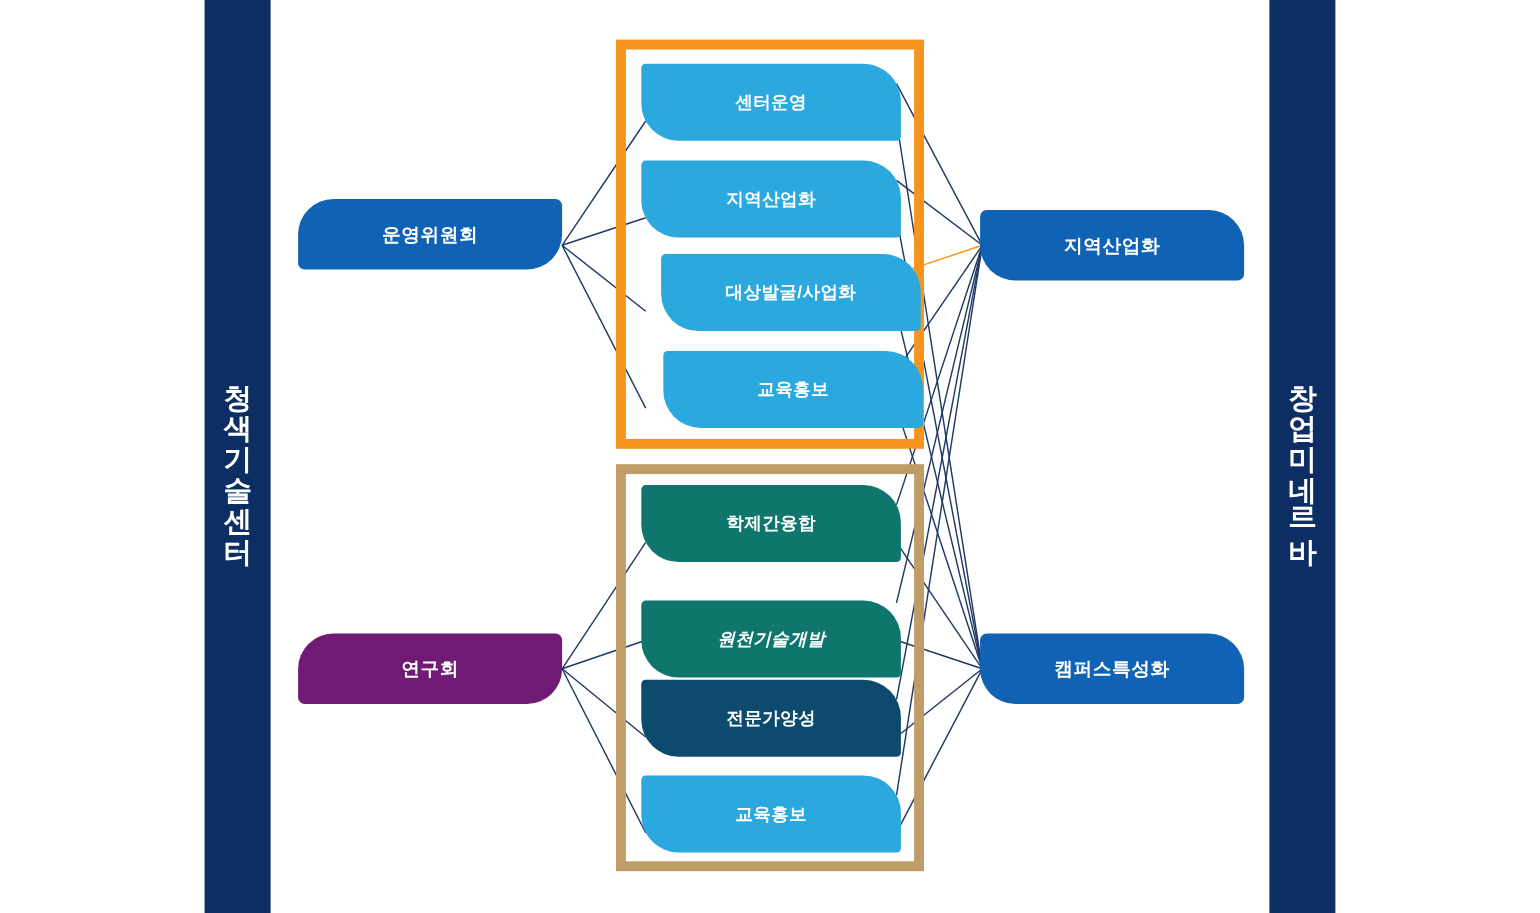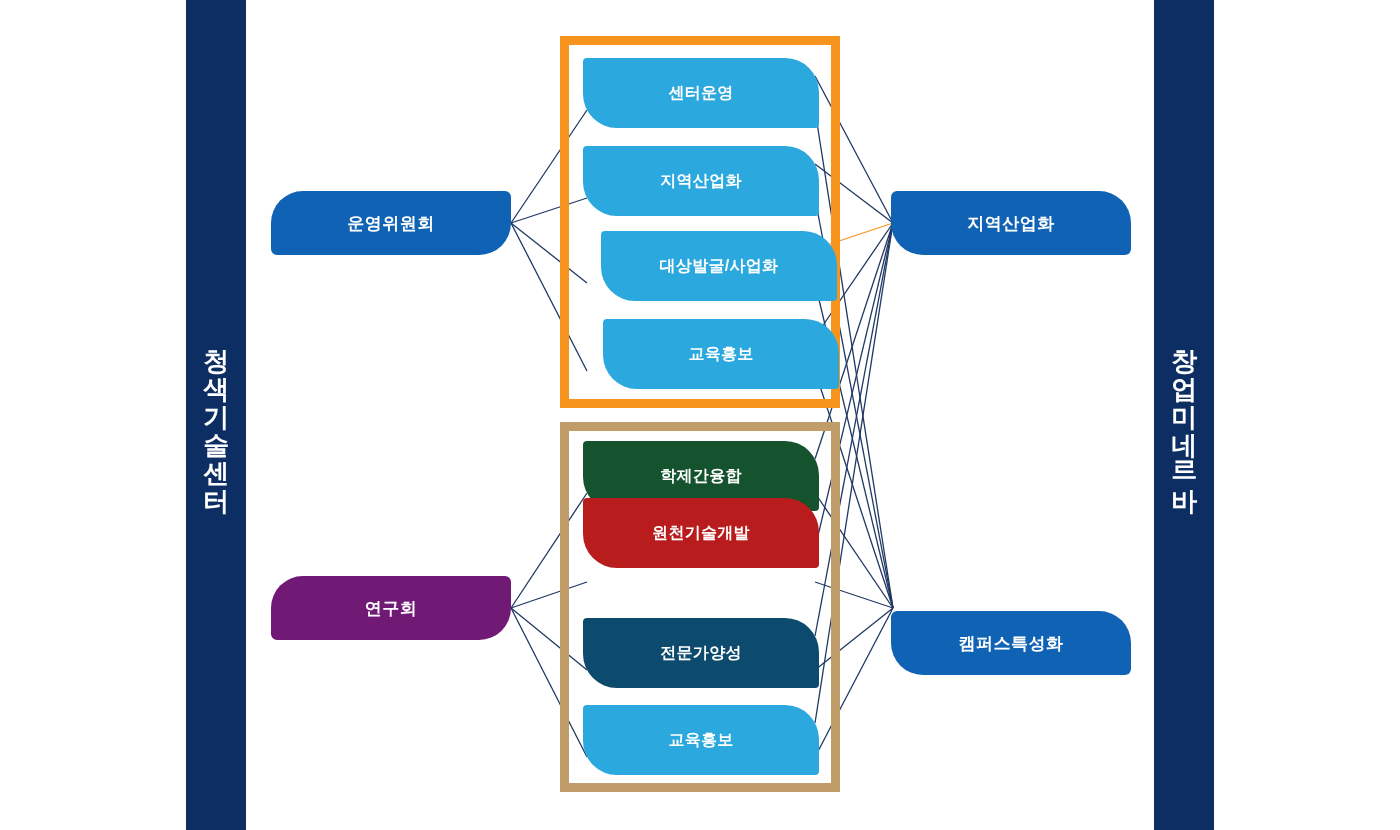--- a/index.html
+++ b/index.html
@@ -119,39 +119,39 @@
       </div>
       <div class="node node-item" style="left: 583px; top: 146px; background: rgb(43, 168, 222);">
         <span>지역산업화</span>
       </div>
       <div class="node node-item" style="left: 583px; top: 231px; background: rgb(43, 168, 222); margin-left: 18px;">
         <span>대상발굴/사업화</span>
       </div>
       <div class="node node-item" style="left: 583px; top: 319px; background: rgb(43, 168, 222); margin-left: 20px;">
         <span>교육홍보</span>
       </div>
-      <div class="node node-item" style="left: 583px; top: 441px; background: #14532d;">
+      <div class="node node-item" style="left: 583px; top: 441px; background: #0f766e;">
         <span>학제간융합</span>
       </div>
-      <div class="node node-item" style="left: 583px; top: 498px; background: #b91c1c;">
+      <div class="node node-item" style="left: 583px; top: 546px; background: #0f766e; font-style: italic;">
         <span>원천기술개발</span>
       </div>
       <div class="node node-item" style="left: 583px; top: 618px; background: #0c4a6e;">
         <span>전문가양성</span>
       </div>
       <div class="node node-item" style="left: 583px; top: 705px; background: rgb(43, 168, 222);">
         <span>교육홍보</span>
       </div>
-      <div class="node node-side left-shape" style="left: 271px; top: 191px; background: rgb(16, 99, 180);">
+      <div class="node node-side left-shape" style="left: 271px; top: 181px; background: rgb(16, 99, 180);">
         <span>운영위원회</span>
       </div>
       <div class="node node-side left-shape" style="left: 271px; top: 576px; background: #701a75;">
         <span>연구회</span>
       </div>
       <div class="node node-side right-shape" style="left: 891px; top: 191px; background: rgb(16, 99, 180);">
         <span>지역산업화</span>
       </div>
-      <div class="node node-side right-shape" style="left: 891px; top: 576px; background: rgb(16, 99, 180); margin-top: 35px;">
+      <div class="node node-side right-shape" style="left: 891px; top: 576px; background: rgb(16, 99, 180);">
         <span>캠퍼스특성화</span>
       </div>
     </div>
 
 </div>
 
 </body></html>

